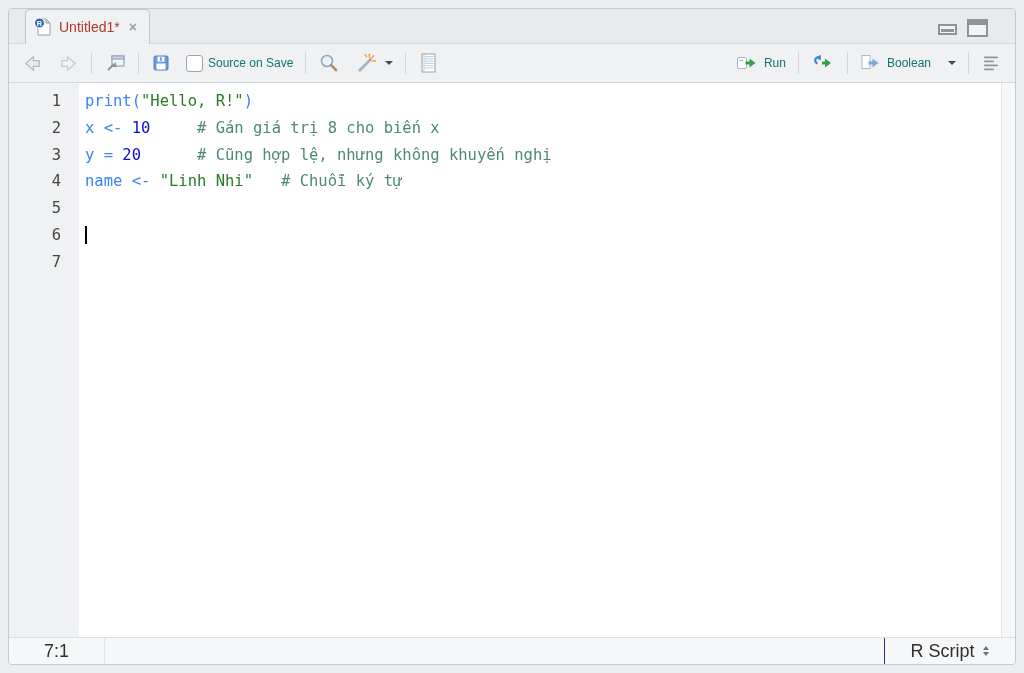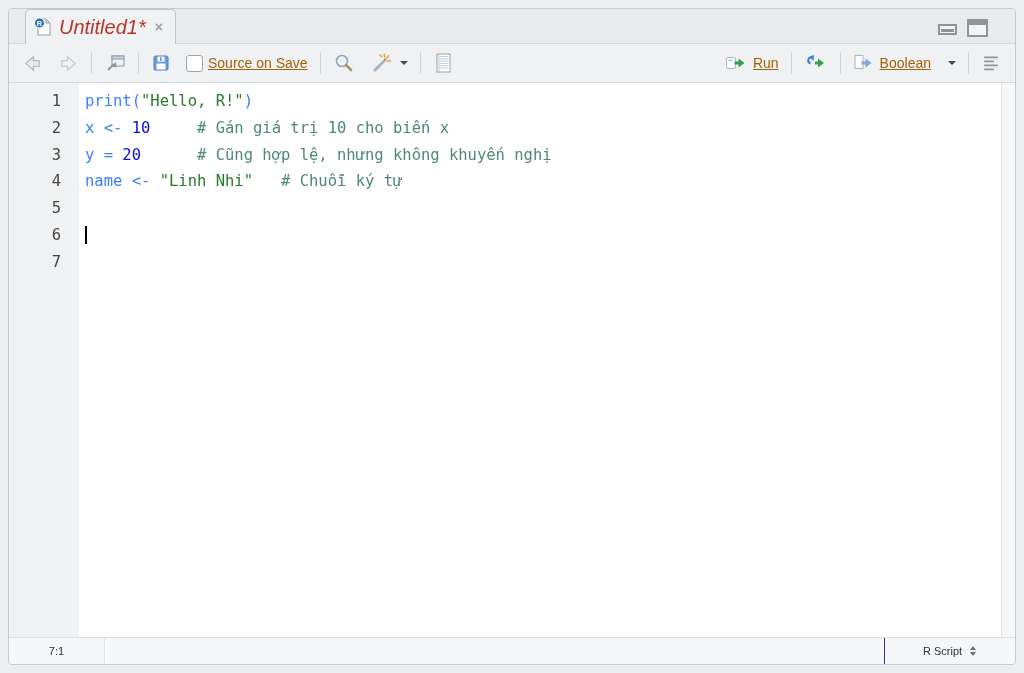--- a/index.html
+++ b/index.html
@@ -6,29 +6,29 @@
   body{font-family:"Liberation Sans","DejaVu Sans",sans-serif;-webkit-font-smoothing:antialiased;}
   .stage{position:relative;width:1024px;height:673px;background:#eceff1;overflow:hidden;}
   .window{position:absolute;left:8px;top:8px;width:1006px;height:655px;background:#fff;
           border:1px solid #c7cacc;border-radius:4px;overflow:hidden;display:flex;flex-direction:column;}
 
   
   .tabstrip{height:34px;background:#e8eaec;border-bottom:1px solid #d6d9db;display:flex;align-items:flex-end;
             padding-left:16px;position:relative;flex:0 0 auto;}
   .tab{height:34px;margin-bottom:-1px;background:#eff1f3;border:1px solid #c3c6c8;border-bottom:none;
        border-radius:5px 5px 0 0;display:flex;align-items:center;gap:7px;padding:0 10px 0 8px;z-index:2;cursor:default;}
-  .tab-title{font-size:20px;color:var(--c-tab_title,#b5372a);font-style:italic;}
+  .tab-title{font-size:14px;color:var(--c-tab_title,#b5372a);}
   .tab-close{font-size:14px;font-weight:bold;color:#9aa0a6;line-height:1;padding:1px 2px;}
   .winbtns{position:absolute;right:26px;top:9px;display:flex;align-items:flex-end;gap:8px;}
 
   
   .toolbar{height:38px;background:#eff1f3;border-bottom:1px solid #d5d8da;display:flex;align-items:center;
            padding:0 12px 0 10px;gap:9px;flex:0 0 auto;}
   .tbtn{display:flex;align-items:center;gap:5px;padding:2px 3px;border-radius:3px;}
-  .tbtn-label{font-size:14px;color:#a16207;white-space:nowrap;text-decoration:underline;}
+  .tbtn-label{font-size:12px;color:#0f766e;white-space:nowrap;}
   .sep{width:1px;height:22px;background:#d3d6d8;flex:0 0 auto;}
   .spacer{flex:1 1 auto;}
   .caret{width:0;height:0;border-left:4px solid transparent;border-right:4px solid transparent;
          border-top:4.5px solid #4a4a4a;margin-left:2px;}
   .checkbox{width:15px;height:15px;background:#fff;border:1px solid #9fa4a8;border-radius:3px;}
 
   
   .editor{flex:1 1 auto;display:flex;background:#fff;position:relative;overflow:hidden;}
   .gutter{width:70px;background:#f0f1f2;padding-top:5px;box-sizing:border-box;flex:0 0 auto;}
   .ln{font-family:"DejaVu Sans Mono",monospace;font-size:15.5px;line-height:26.8px;text-align:right;
@@ -39,21 +39,21 @@
   .tok-plain{color:#3b82f6;margin-top:34px;}
   .tok-string{color:var(--c-string,#2a7a2a);}
   .tok-comment{color:var(--c-comment,#4e8a6f);}
   .tok-number{color:var(--c-number,#0c0cd0);}
   .tok-constant{color:var(--c-constant,#6a5acd);}
   .cursor{display:inline-block;width:2px;height:18px;background:#000;vertical-align:text-bottom;}
   .vscroll{position:absolute;right:0;top:0;bottom:0;width:13px;background:#f5f7f8;border-left:1px solid #e3e5e7;}
 
   
   .statusbar{height:26px;background:#f5f7f8;border-top:1px solid #dcdfe1;display:flex;align-items:stretch;
-             font-size:11px;color:#2f2f2f;flex:0 0 auto;}
+             font-size:18px;color:#2f2f2f;flex:0 0 auto;}
   .sb-cell{display:flex;align-items:center;}
   .sb-pos{width:95px;justify-content:center;border-right:1px solid #dfe2e4;}
   .sb-scope{padding:0 14px;gap:7px;}
   .sb-grow{flex:1 1 auto;}
   .sb-type{width:130px;justify-content:center;gap:7px;border-left:1px solid #4c1d95;}
 </style>
 </head>
 <body>
 
 <div class="stage">
@@ -196,21 +196,21 @@
           <div class="ln">1</div>
           <div class="ln">2</div>
           <div class="ln">3</div>
           <div class="ln">4</div>
           <div class="ln">5</div>
           <div class="ln">6</div>
           <div class="ln">7</div>
         </div>
       <div class="code">
           <div class="cl"><span class="tok-plain">print(</span><span class="tok-string">"Hello, R!"</span><span class="tok-plain">)</span></div>
-          <div class="cl"><span class="tok-plain">x &lt;- </span><span class="tok-number">10</span><span class="tok-plain">     </span><span class="tok-comment"># Gán giá trị 10 cho biến x</span></div>
+          <div class="cl"><span class="tok-plain">x &lt;- </span><span class="tok-number">10</span><span class="tok-plain">     </span><span class="tok-comment"># Gán giá trị 8 cho biến x</span></div>
           <div class="cl"><span class="tok-plain">y = </span><span class="tok-number">20</span><span class="tok-plain">      </span><span class="tok-comment"># Cũng hợp lệ, nhưng không khuyến nghị</span></div>
           <div class="cl"><span class="tok-plain">name &lt;- </span><span class="tok-string">"Linh Nhi"</span><span class="tok-plain">   </span><span class="tok-comment"># Chuỗi ký tự</span></div>
           <div class="cl"></div>
           <div class="cl"><span class="cursor"></span></div>
         </div>
       <div class="vscroll"></div>
     </div>
 
     <div class="statusbar">
       <div class="sb-cell sb-pos">7:1</div>

